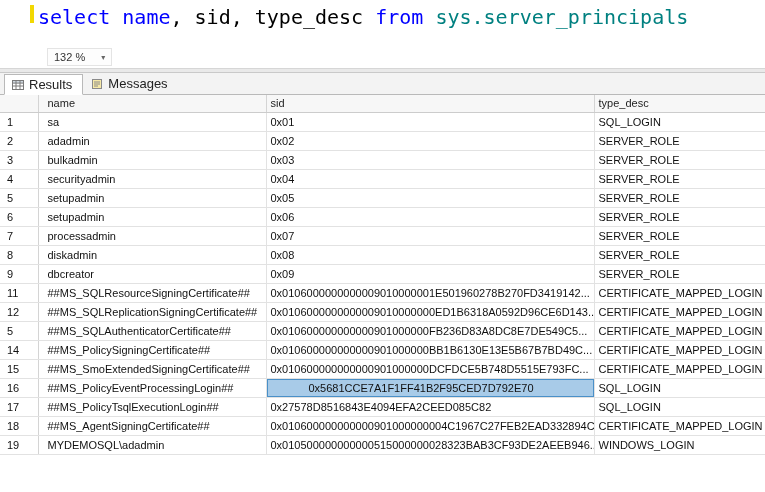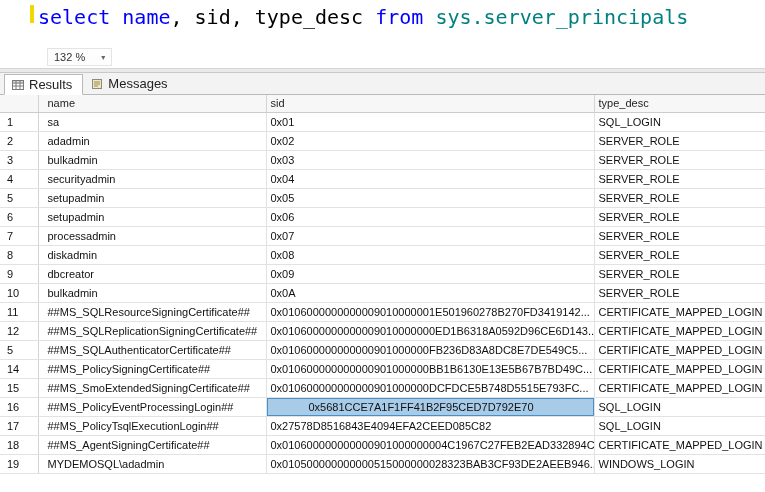--- a/index.html
+++ b/index.html
@@ -175,26 +175,20 @@
             <td class="c-sid">0x08</td>
             <td class="c-type">SERVER_ROLE</td>
           </tr>
           <tr>
             <td class="rownum">9</td>
             <td class="c-name">dbcreator</td>
             <td class="c-sid">0x09</td>
             <td class="c-type">SERVER_ROLE</td>
           </tr>
           <tr>
-            <td class="rownum">10</td>
-            <td class="c-name">bulkadmin</td>
-            <td class="c-sid">0x0A</td>
-            <td class="c-type">SERVER_ROLE</td>
-          </tr>
-          <tr>
             <td class="rownum">11</td>
             <td class="c-name">##MS_SQLResourceSigningCertificate##</td>
             <td class="c-sid">0x0106000000000009010000001E501960278B270FD3419142...</td>
             <td class="c-type">CERTIFICATE_MAPPED_LOGIN</td>
           </tr>
           <tr>
             <td class="rownum">12</td>
             <td class="c-name">##MS_SQLReplicationSigningCertificate##</td>
             <td class="c-sid">0x0106000000000009010000000ED1B6318A0592D96CE6D143...</td>
             <td class="c-type">CERTIFICATE_MAPPED_LOGIN</td>

